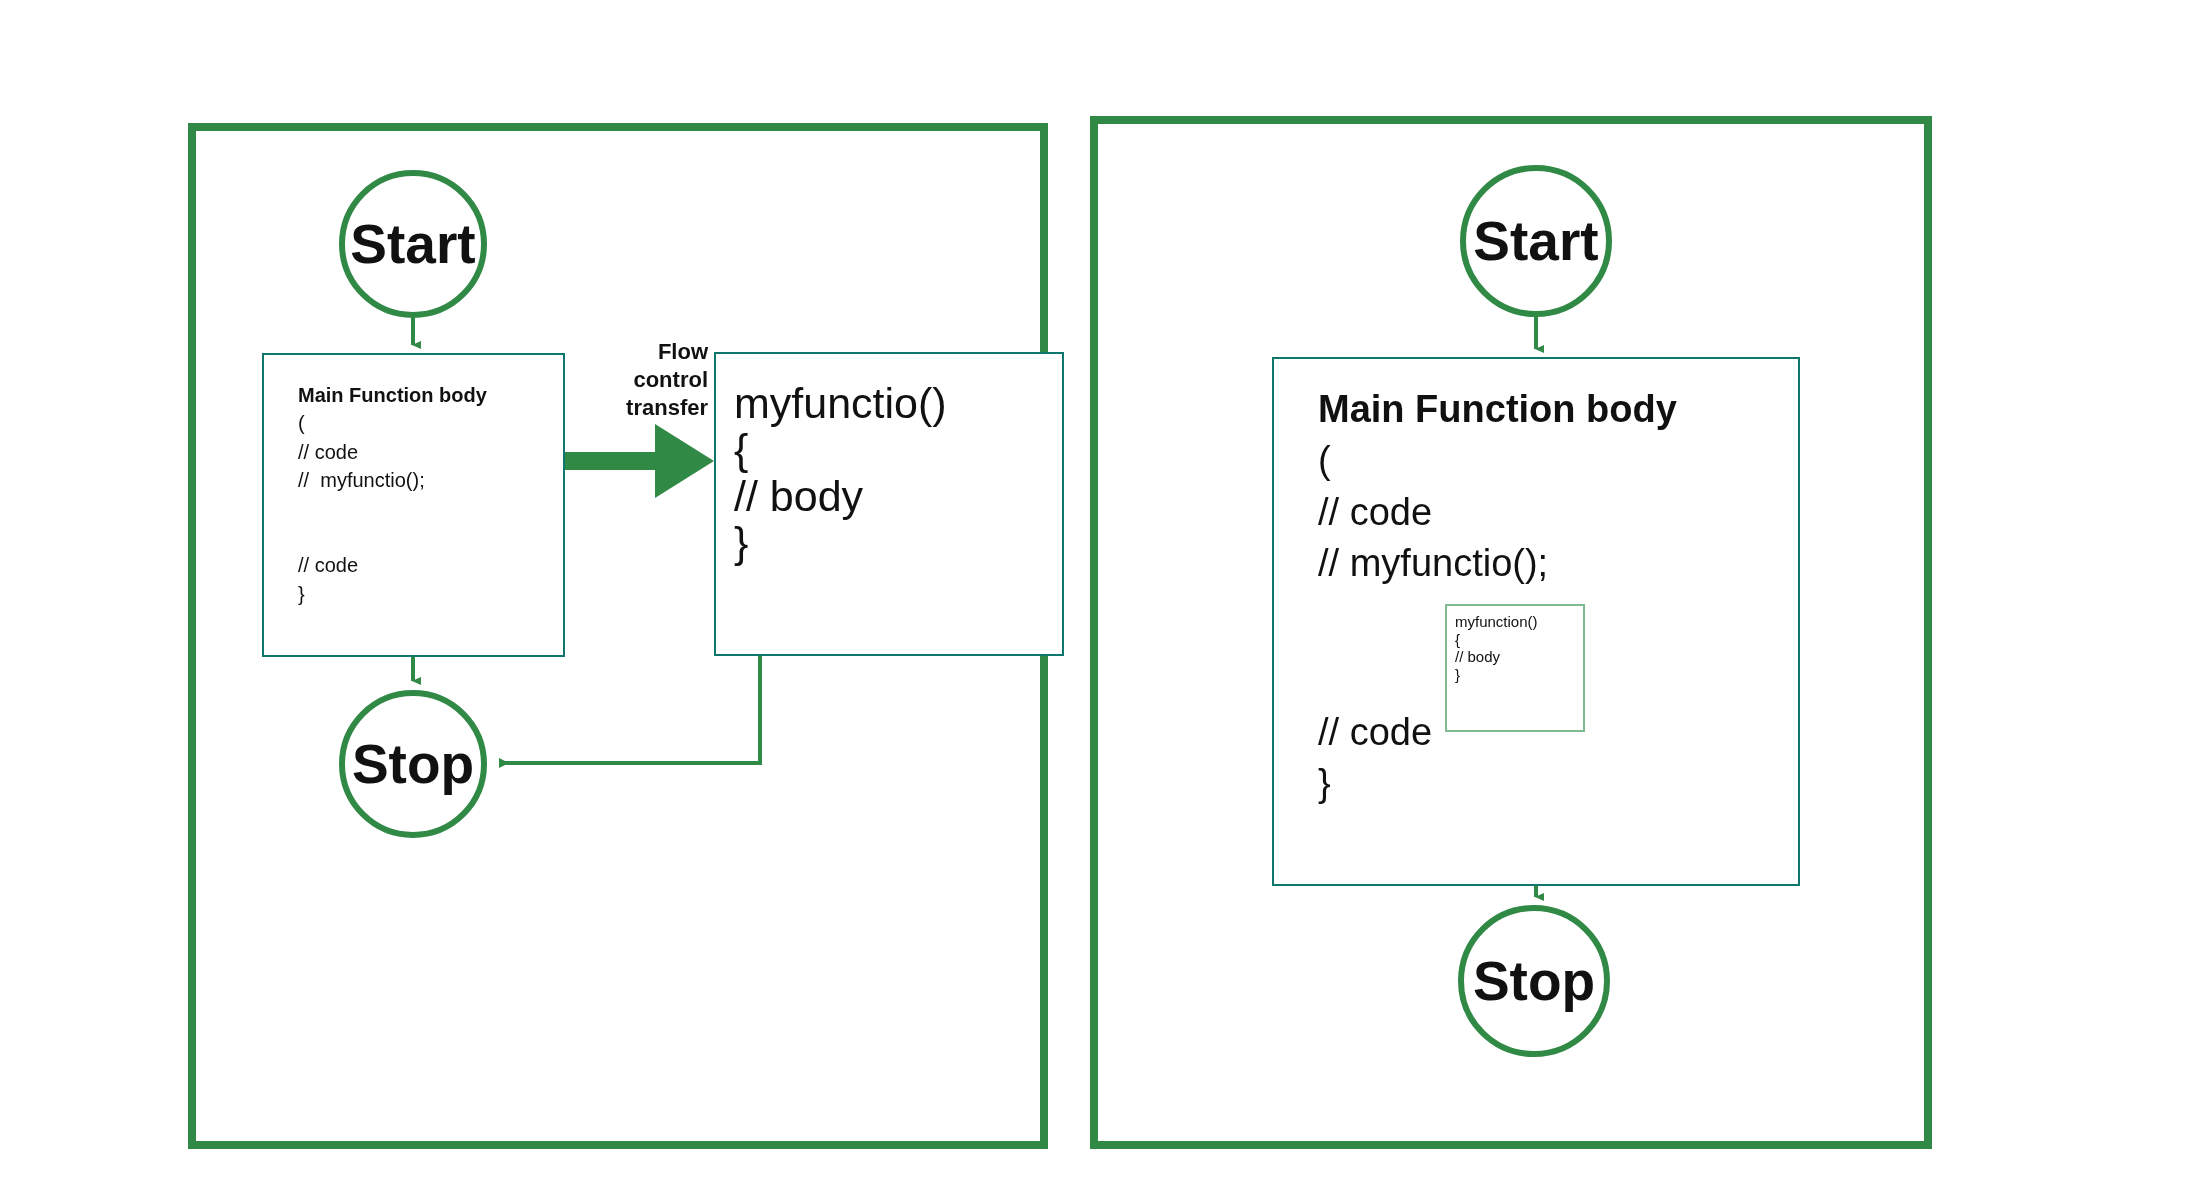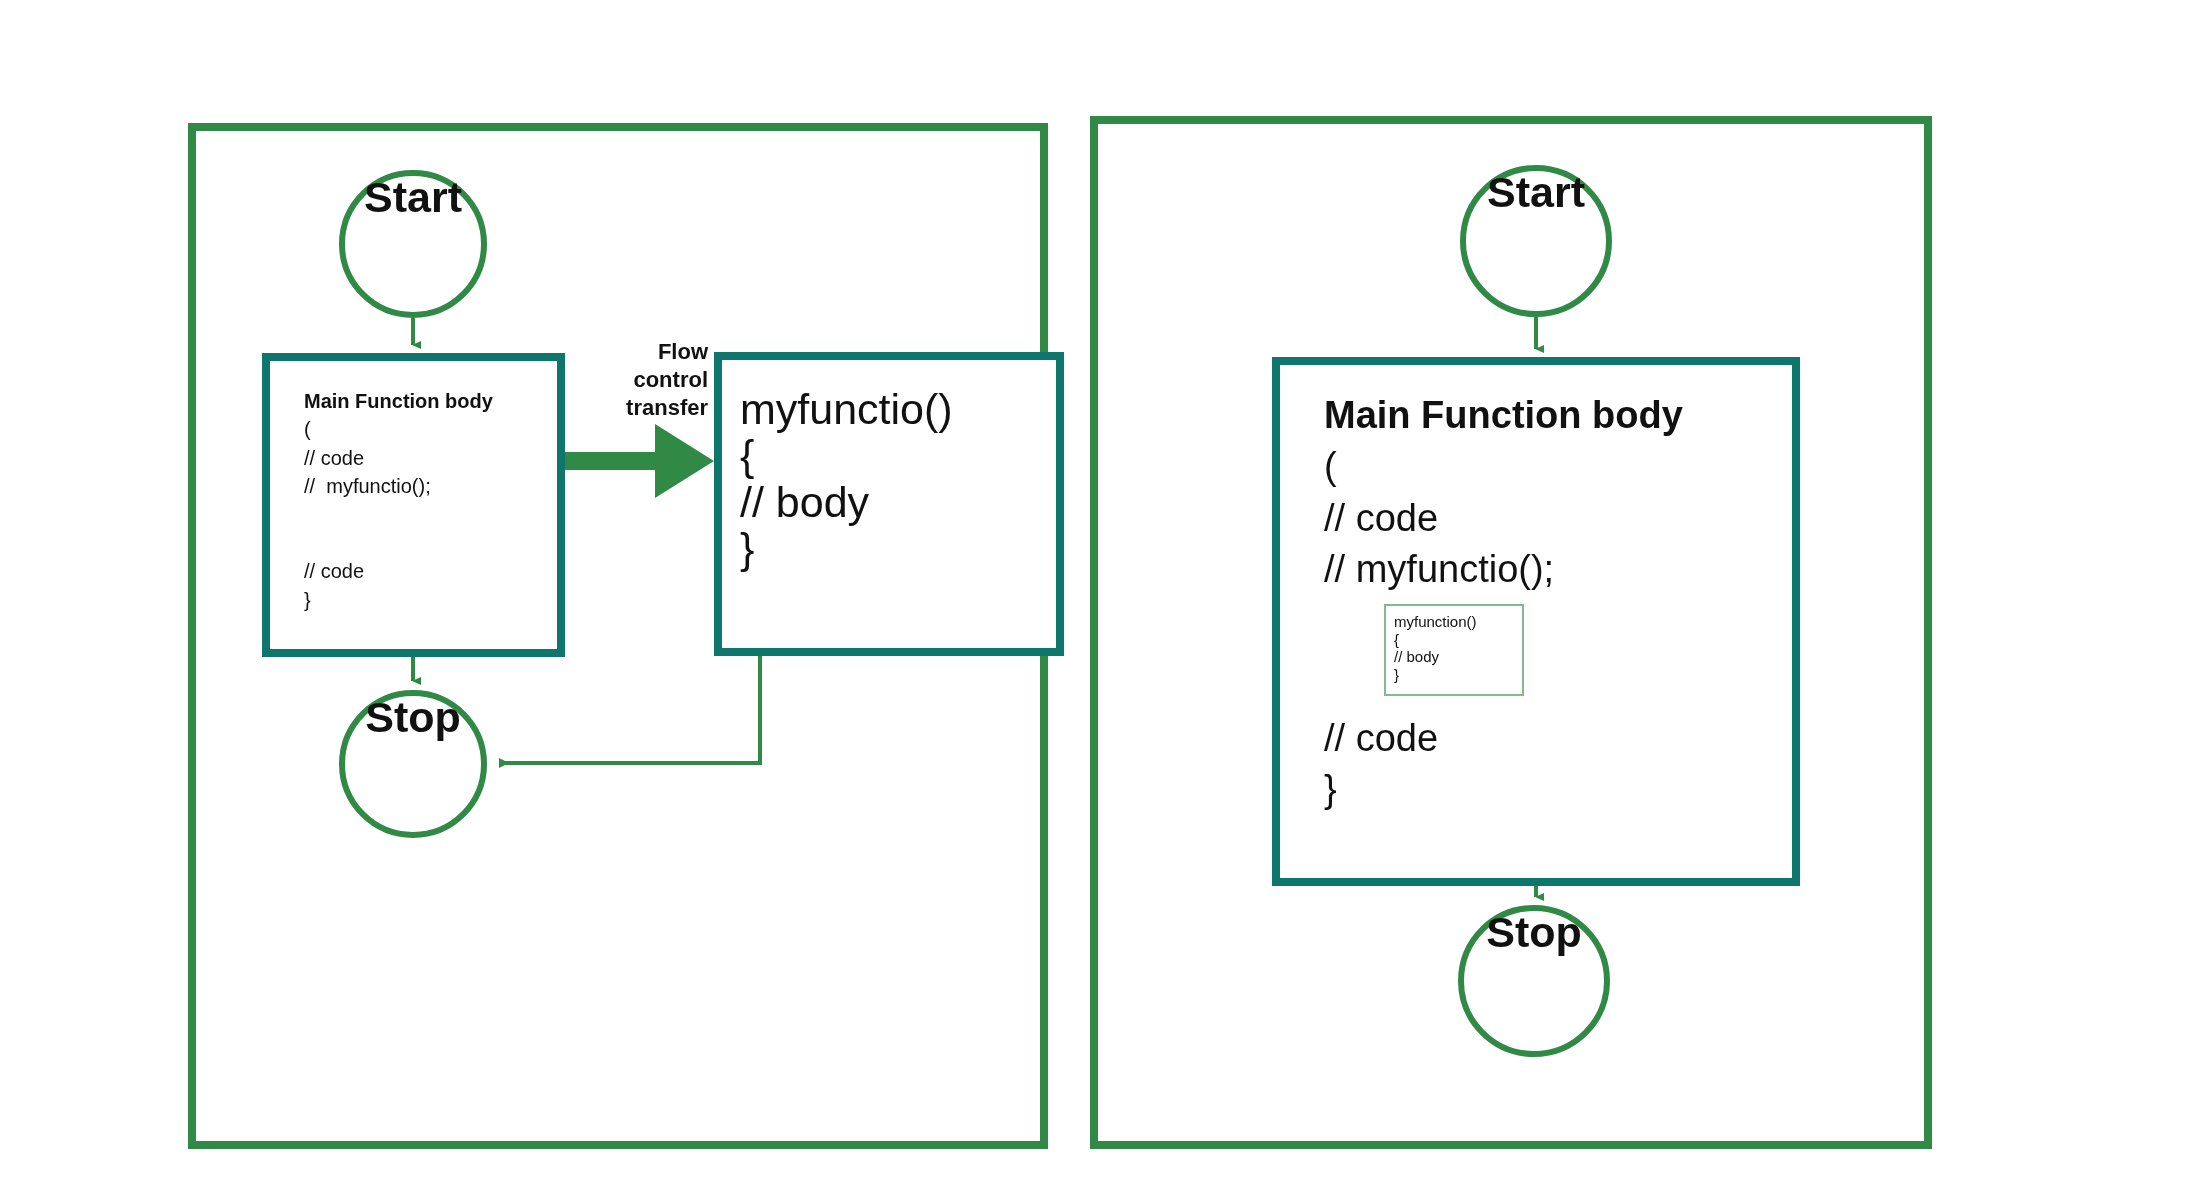--- a/index.html
+++ b/index.html
@@ -43,46 +43,46 @@
   #panel-right { left: 1090px; top: 116px; width: 842px;  height: 1033px; }
 
   
   .terminator {
     position: absolute;
     border: 6px solid #318946;
     border-radius: 50%;
     background: #ffffff;
     box-sizing: border-box;
     display: flex;
-    align-items: flex-start;
+    align-items: center;
     justify-content: center;
     color: #111111;
     font-weight: bold;
-    font-size: 43px;
+    font-size: 55px;
     line-height: 1;
   }
   #start-left { left: 339px;  top: 170px; width: 148px; height: 148px; }
   #stop-left  { left: 339px;  top: 690px; width: 148px; height: 148px; }
   #start-right{ left: 1460px; top: 165px; width: 152px; height: 152px; }
   #stop-right { left: 1458px; top: 905px; width: 152px; height: 152px; }
 
   
   .proc-box {
     position: absolute;
-    border: 8px solid #0f766e;
+    border: 2px solid #0f766e;
     background: #ffffff;
     box-sizing: border-box;
     color: #111111;
   }
   #main-box-left { left: 262px; top: 353px; width: 303px; height: 304px; }
   #fn-box-left   { left: 714px; top: 352px; width: 350px; height: 304px; }
   #main-box-right{ left: 1272px; top: 357px; width: 528px; height: 529px; }
   #inner-box-right{
     position: absolute;
-    left: 1384px; top: 604px; width: 140px; height: 92px;
+    left: 1445px; top: 604px; width: 140px; height: 128px;
     border: 2px solid #7fbb8f;
     background: #ffffff;
     box-sizing: border-box;
     color: #111111;
   }
 
   .code {
     white-space: pre-wrap;
     margin: 0;
   }

